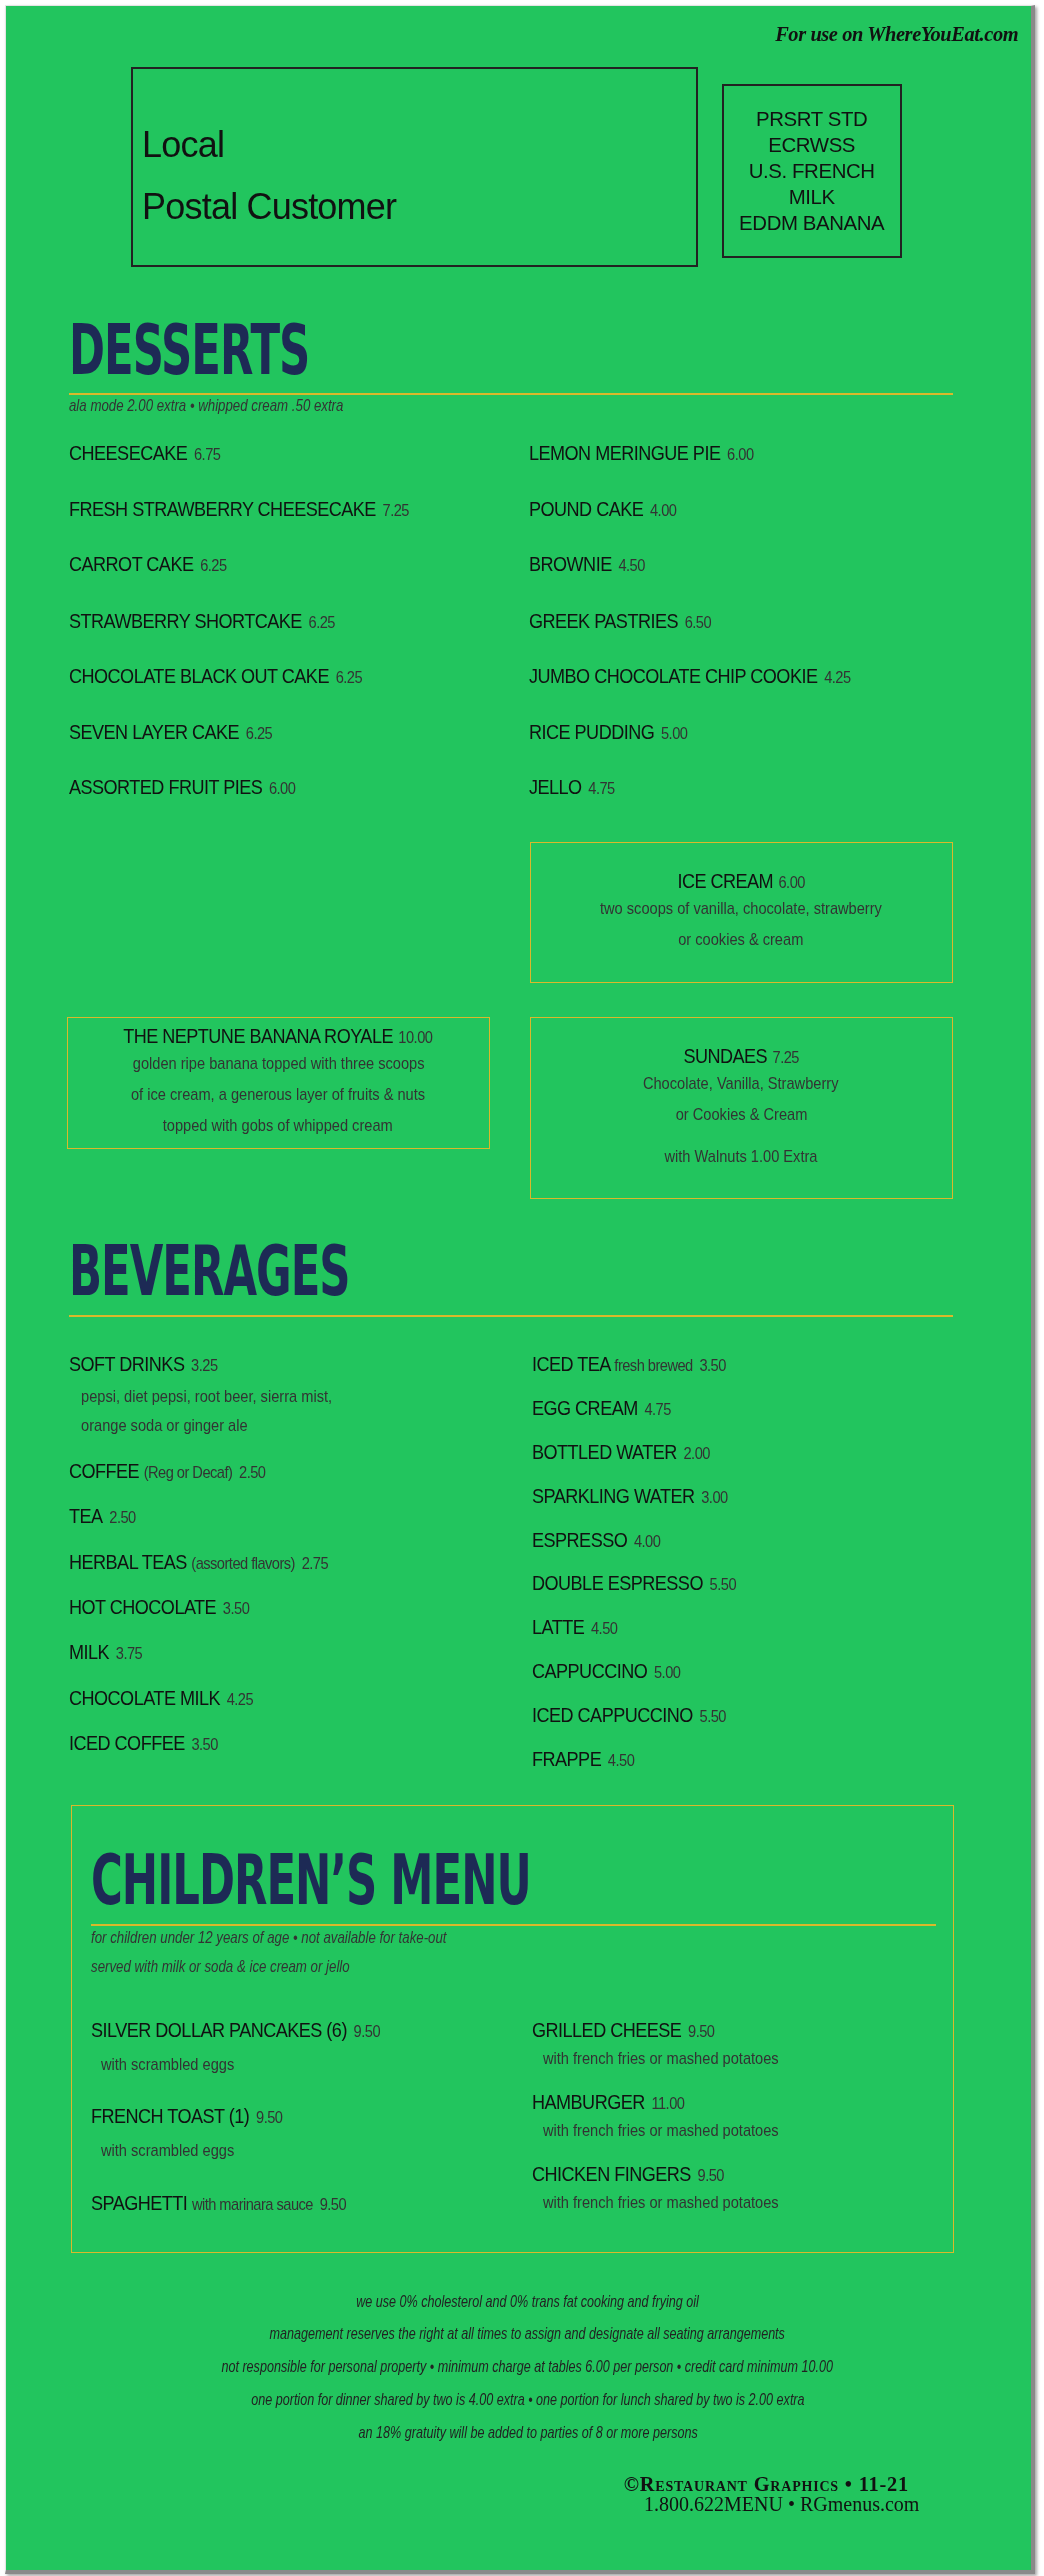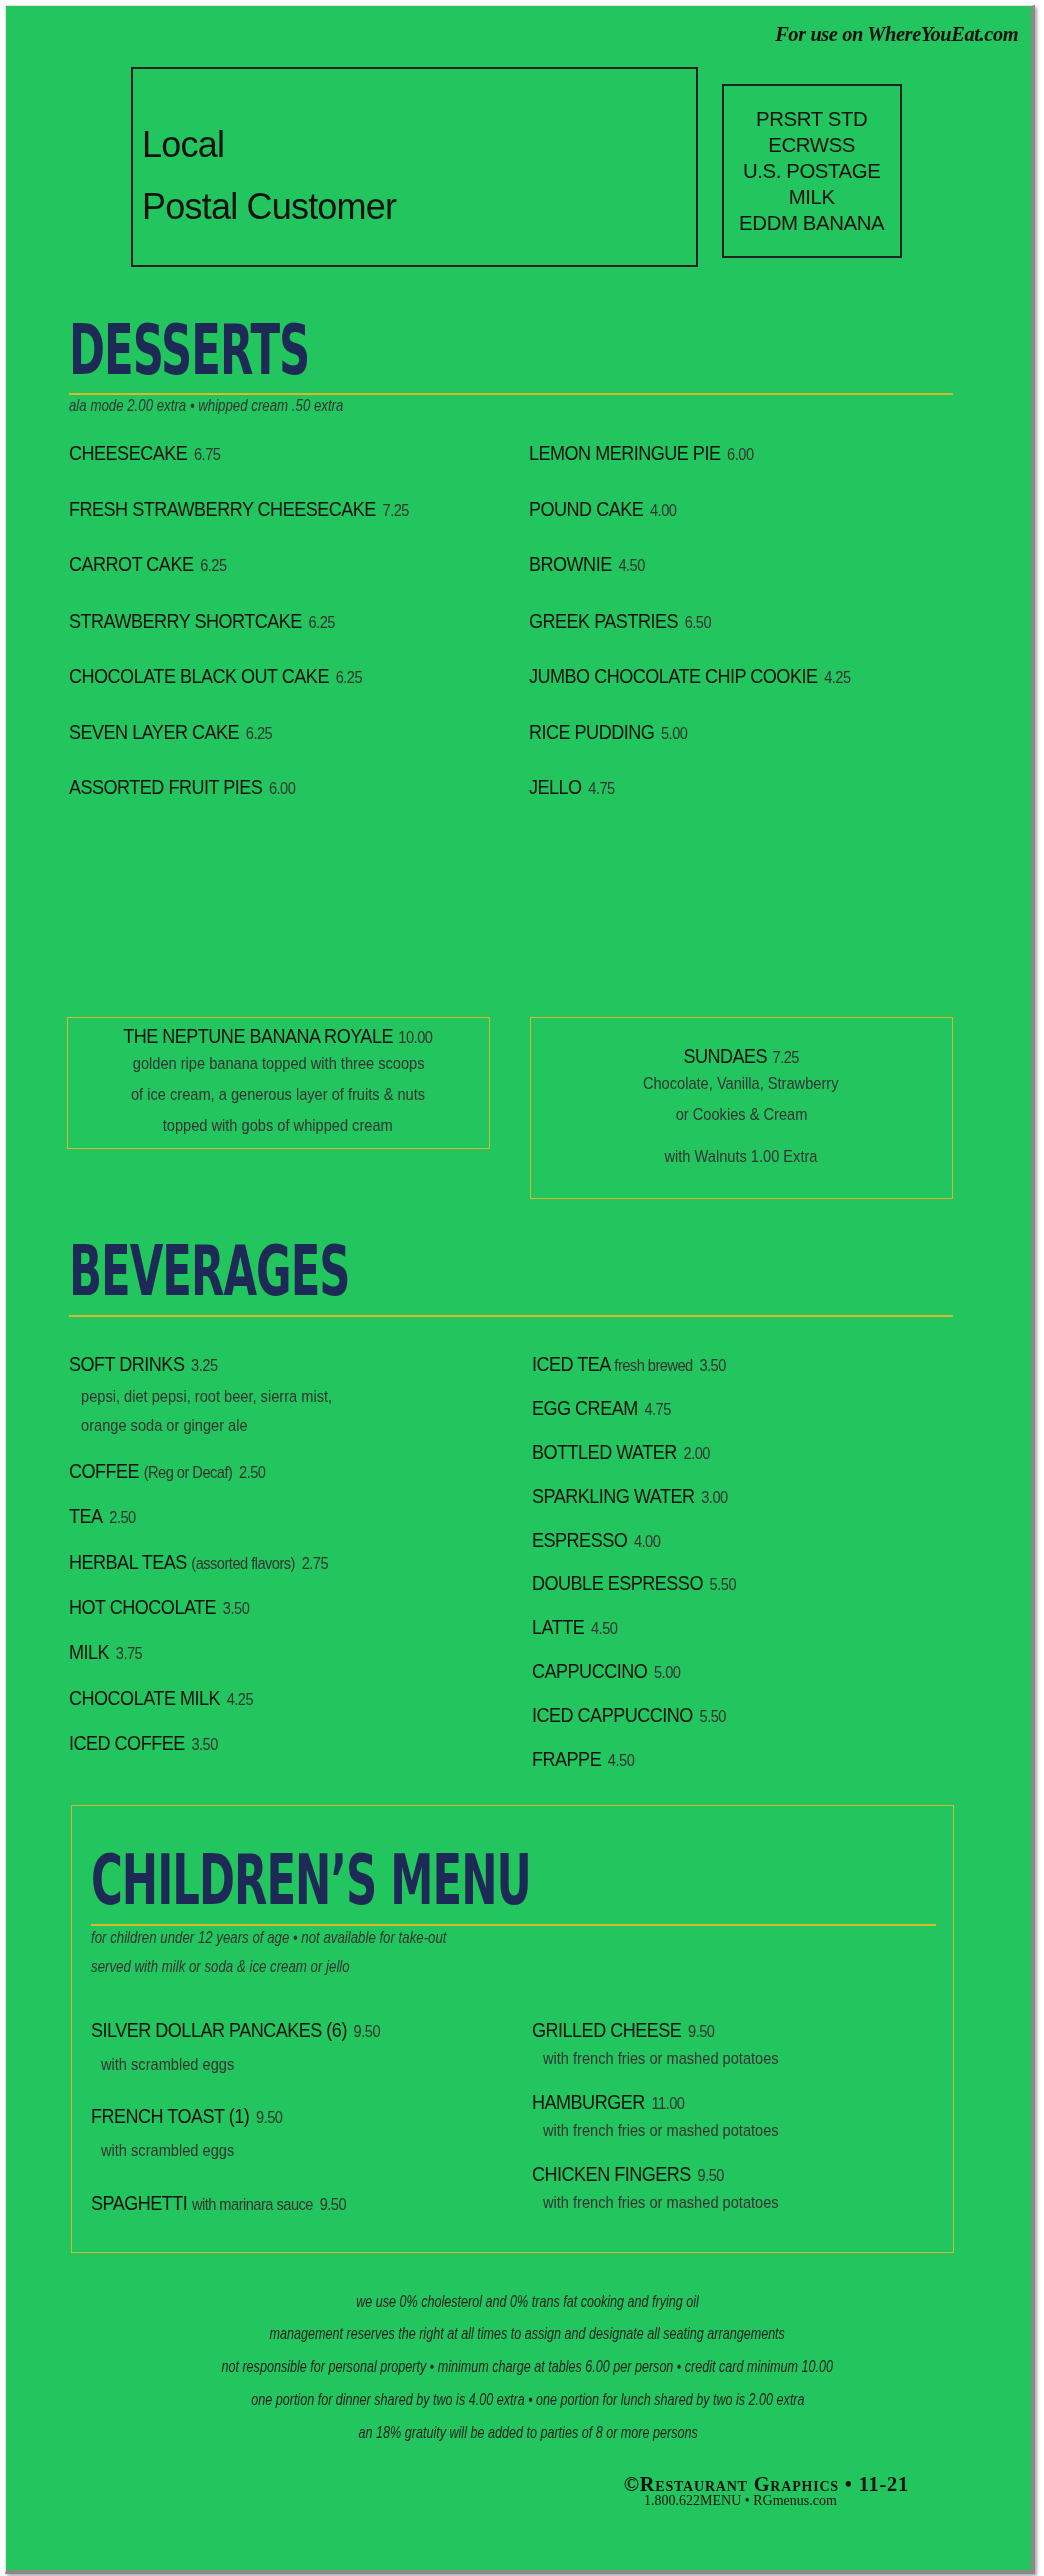--- a/index.html
+++ b/index.html
@@ -22,38 +22,38 @@
   .box { position: absolute; border: 1.6px solid #d9b92b; box-sizing: border-box; display: flex; flex-direction: column; justify-content: center; align-items: center; text-align: center; }
   .box .btitle { font-size: 21px; color: #111; letter-spacing: -0.6px; white-space: nowrap; transform: scaleX(0.86); }
   .box .bprice { font-size: 17px; color: #333; margin-left: 6.3px; }
   .box .bdesc { font-size: 17px; color: #333; line-height: 31px; white-space: nowrap; transform: scaleX(0.86); }
   .box .bextra { margin-top: 11px; }
   .kids-box { left: 65px; top: 1799px; width: 883px; height: 448px; border: 1.6px solid #d9b92b; box-sizing: border-box; }
   .footer-line { position: absolute; left: 0; width: 1044px; text-align: center; font-style: italic; font-size: 17px; color: #222; white-space: nowrap; }
   .footer-line span { display: inline-block; transform: scaleX(0.74); }
   .rg { left: 618px; top: 2467px; font-family: "Liberation Serif", serif; color: #111; }
   .rg .l1 { font-size: 20.4px; font-weight: bold; letter-spacing: 0.8px; font-variant: small-caps; white-space: nowrap; }
-  .rg .l2 { font-size: 14px; white-space: nowrap; margin-left: 20.4px; margin-top: -3.1px; }
+  .rg .l2 { font-size: 20px; white-space: nowrap; margin-left: 20.4px; margin-top: -3.1px; }
 </style>
 </head>
 <body>
 
 <div class="page">
 
   <div class="abs watermark">For use on WhereYouEat.com</div>
 
   <div class="abs addr-box">
     <div class="addr-line" style="top:55px;">Local</div>
     <div class="addr-line" style="top:117px;">Postal Customer</div>
   </div>
 
   <div class="abs postage-box">
     <div class="postage-line">PRSRT STD</div>
     <div class="postage-line">ECRWSS</div>
-    <div class="postage-line">U.S. POSTAGE</div>
+    <div class="postage-line">U.S. FRENCH</div>
     <div class="postage-line">MILK</div>
     <div class="postage-line">EDDM BANANA</div>
   </div>
 
   <div class="abs section-title" style="left:63px; top:309px;">DESSERTS</div>
   <div class="abs gold-rule" style="left:63px; top:387px; width:884px;"></div>
   <div class="abs note" style="left:63px; top:390px;">ala mode  2.00 extra  •  whipped cream  .50 extra</div>
 
   <div id="desserts-left"></div>
   <div class="item" style="left:63px; top:435px;"><span class="name">CHEESECAKE</span><span class="price">6.75</span></div>
@@ -65,20 +65,25 @@
   <div class="item" style="left:63px; top:769px;"><span class="name">ASSORTED FRUIT PIES</span><span class="price">6.00</span></div>
 
   <div class="item" style="left:523px; top:435px;"><span class="name">LEMON MERINGUE PIE</span><span class="price">6.00</span></div>
   <div class="item" style="left:523px; top:491px;"><span class="name">POUND CAKE</span><span class="price">4.00</span></div>
   <div class="item" style="left:523px; top:546px;"><span class="name">BROWNIE</span><span class="price">4.50</span></div>
   <div class="item" style="left:523px; top:603px;"><span class="name">GREEK PASTRIES</span><span class="price">6.50</span></div>
   <div class="item" style="left:523px; top:658px;"><span class="name">JUMBO CHOCOLATE CHIP COOKIE</span><span class="price">4.25</span></div>
   <div class="item" style="left:523px; top:714px;"><span class="name">RICE PUDDING</span><span class="price">5.00</span></div>
   <div class="item" style="left:523px; top:769px;"><span class="name">JELLO</span><span class="price">4.75</span></div>
 
+  <div class="box" style="left:524px; top:836px; width:423px; height:141px;">
+    <div class="btitle"><span>ICE CREAM</span><span class="bprice">6.00</span></div>
+    <div class="bdesc">two scoops of vanilla, chocolate, strawberry</div>
+    <div class="bdesc">or cookies &amp; cream</div>
+  </div>
   <div class="box" style="left:61px; top:1011px; width:423px; height:132px;">
     <div class="btitle"><span>THE NEPTUNE BANANA ROYALE</span><span class="bprice">10.00</span></div>
     <div class="bdesc">golden ripe banana topped with three scoops</div>
     <div class="bdesc">of ice cream, a generous layer of fruits &amp; nuts</div>
     <div class="bdesc">topped with gobs of whipped cream</div>
   </div>
   <div class="box" style="left:524px; top:1011px; width:423px; height:182px;">
     <div class="btitle"><span>SUNDAES</span><span class="bprice">7.25</span></div>
     <div class="bdesc">Chocolate, Vanilla, Strawberry</div>
     <div class="bdesc">or Cookies &amp; Cream</div>

